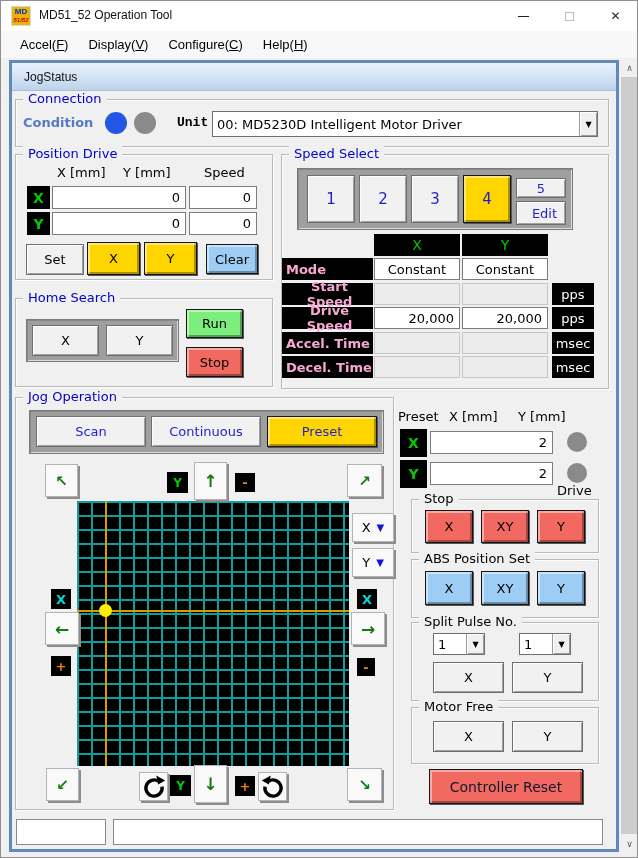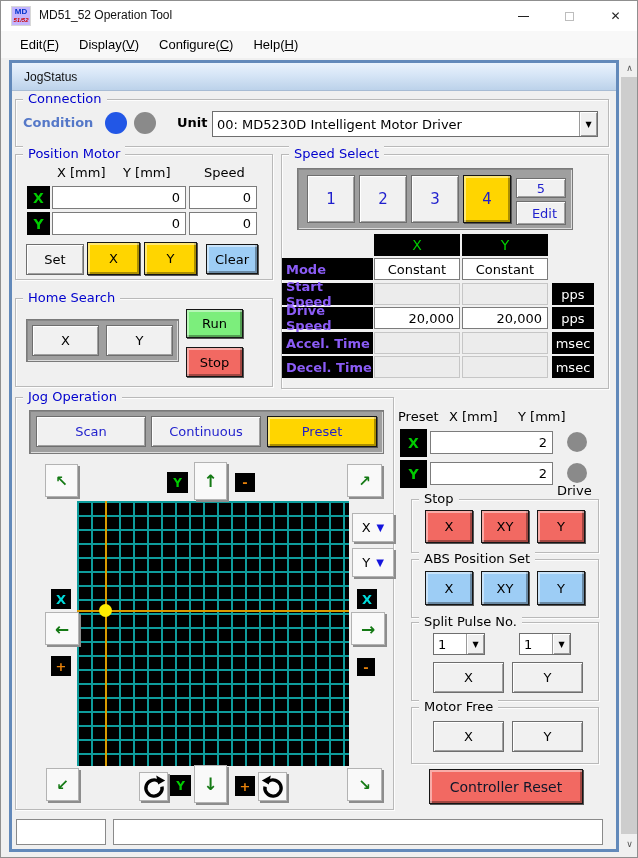--- a/index.html
+++ b/index.html
@@ -3,21 +3,21 @@
 <meta charset="utf-8">
 <style>
   *{margin:0;padding:0;box-sizing:border-box;}
   html,body{background:#8a8a8a;}
   .window{position:relative;width:638px;height:858px;background:#f0f0f0;border:1px solid #8f8f8f;
           font-family:"DejaVu Sans",sans-serif;font-size:13px;color:#000;overflow:hidden;}
 
   
   .titlebar{position:absolute;left:0;top:0;width:638px;height:30px;background:#ffffff;
             font-family:"Liberation Sans",sans-serif;}
-  .app-icon{position:absolute;left:10px;top:5px;width:20px;height:20px;background:#c4b5fd;border:1px solid #d8d8d8;
+  .app-icon{position:absolute;left:10px;top:5px;width:20px;height:20px;background:#eab308;border:1px solid #d8d8d8;
             display:flex;flex-direction:column;align-items:center;justify-content:center;line-height:8px;}
   .app-icon .l1{font-size:8px;font-weight:bold;color:#0033cc;}
   .app-icon .l2{font-size:6px;font-weight:bold;color:#cc0000;font-style:italic;}
   .win-title{position:absolute;left:38px;top:7px;font-size:12px;color:#111;}
   .winbtn{position:absolute;top:0;width:46px;height:30px;display:flex;align-items:center;justify-content:center;
           font-size:12px;color:#222;}
   .minline{width:11px;border-top:1px solid #222;display:block;}
   .maxsq{width:9px;height:9px;border:1px solid #bdbdbd;display:block;}
   .menubar{position:absolute;left:0;top:30px;width:638px;height:27px;background:#f8f8f8;display:flex;
            align-items:center;padding-left:9px;font-family:"Liberation Sans",sans-serif;font-size:13px;}
@@ -47,21 +47,21 @@
        border:1px solid #6e6e6e;box-shadow:inset 1px 1px 0 #ffffff,inset -1px -1px 0 #a0a0a0;}
   .btn.bluetxt{color:#1f1fcd;}
   .cbtn{position:absolute;display:flex;align-items:center;justify-content:center;font-size:13px;border:1px solid #151515;
         box-shadow:inset 2px 2px 0 rgba(255,255,255,.45),inset -2px -2px 0 rgba(0,0,0,.33),1px 1px 0 #555;}
   .yellow{background:#ffd500;} .red{background:#f26962;} .green{background:#7cee7c;} .ltblue{background:#9dcdf5;}
   .jbtn{position:absolute;display:flex;align-items:center;justify-content:center;background:#f9f9f9;
         border:1px solid #b3b3b3;box-shadow:2px 2px 0 #8d8d8d;color:#157a15;font-weight:bold;}
   .well{position:absolute;background:#9f9f9f;border:1px solid #7a7a7a;
         box-shadow:inset 1px 1px 0 #878787,inset -1px -1px 0 #dcdcdc;}
   .bbox{position:absolute;background:#000;display:flex;align-items:center;justify-content:center;font-weight:bold;}
-  .g-green{color:#00cc00;} .g-cyan{color:#00d9d9;} .g-orange{color:#8b5cf6;font-weight:bold;}
+  .g-green{color:#00cc00;} .g-cyan{color:#00d9d9;} .g-orange{color:#f9a8d4;font-weight:bold;text-align:center;}
   .field{position:absolute;background:#fff;border:1px solid #7c7c7c;display:flex;align-items:center;
          justify-content:flex-end;padding:0 5px;font-size:13px;}
   .cellg{position:absolute;background:#ececec;border:1px solid #c6c6c6;}
   .bcell{position:absolute;background:#000;display:flex;align-items:center;font-size:13px;}
   .bcell.unit{justify-content:center;color:#fff;}
   .led{position:absolute;border-radius:50%;}
   .combo{position:absolute;background:#fff;border:1px solid #6e6e6e;display:flex;align-items:center;}
   .combo .ctxt{flex:1;padding:0 4px;font-size:13px;overflow:hidden;white-space:nowrap;}
   .combo .cdrop{width:18px;align-self:stretch;background:#f0f0f0;border-left:1px solid #9a9a9a;display:flex;
         align-items:center;justify-content:center;font-size:8px;color:#000;
@@ -97,21 +97,21 @@
     <div class="winbtn" style="left:545px;">
       <span class="maxsq"></span>
     </div>
     <div class="winbtn" style="left:591px;width:47px;">
       <span>✕</span>
     </div>
   </div>
 
   <div class="menubar">
     <div class="menu-item">
-        <span>Edit(</span>
+        <span>Accel(</span>
         <span class="mn-key">F</span>
         <span>)</span>
       </div>
     <div class="menu-item">
         <span>Display(</span>
         <span class="mn-key">V</span>
         <span>)</span>
       </div>
     <div class="menu-item">
         <span>Configure(</span>
@@ -139,28 +139,28 @@
   <div class="sb-btn" style="top:833px;">
       <span>∨</span>
     </div>
 
   <div class="group" style="left:14px;top:98px;width:594px;height:48px;">
     <span class="gtitle blue-t">Connection</span>
   </div>
   <span class="lbl" style="left:22px;top:114px;font-weight:bold;color:#5578c8;">Condition</span>
   <div class="led" style="left:104px;top:111px;width:22px;height:22px;background:#2257e6;"></div>
   <div class="led" style="left:133px;top:111px;width:22px;height:22px;background:#8a8a8a;"></div>
-  <span class="lbl" style="left:176px;top:114px;font-weight:bold;">Unit</span>
+  <span class="lbl" style="left:176px;top:114px;font-weight:bold;font-family:Liberation Mono, monospace;">Unit</span>
   <div class="combo" style="left:211px;top:110px;width:386px;height:26px;gap:14px;">
     <span class="ctxt">00: MD5230D Intelligent Motor Driver</span>
     <span class="cdrop">▼</span>
   </div>
 
   <div class="group" style="left:14px;top:153px;width:258px;height:126px;">
-    <span class="gtitle blue-t">Position Motor</span>
+    <span class="gtitle blue-t">Position Drive</span>
   </div>
   <span class="lbl" style="left:56px;top:164px;">X [mm]</span>
   <span class="lbl" style="left:122px;top:164px;">Y [mm]</span>
   <span class="lbl" style="left:203px;top:164px;">Speed</span>
   <div class="bbox g-green" style="left:26px;top:185px;width:23px;height:23px;font-size:14px;">X</div>
   <div class="field" style="left:51px;top:185px;width:134px;height:23px;">0</div>
   <div class="field" style="left:188px;top:185px;width:68px;height:23px;">0</div>
   <div class="bbox g-green" style="left:26px;top:211px;width:23px;height:23px;font-size:14px;">Y</div>
   <div class="field" style="left:51px;top:211px;width:134px;height:23px;">0</div>
   <div class="field" style="left:188px;top:211px;width:68px;height:23px;">0</div>

